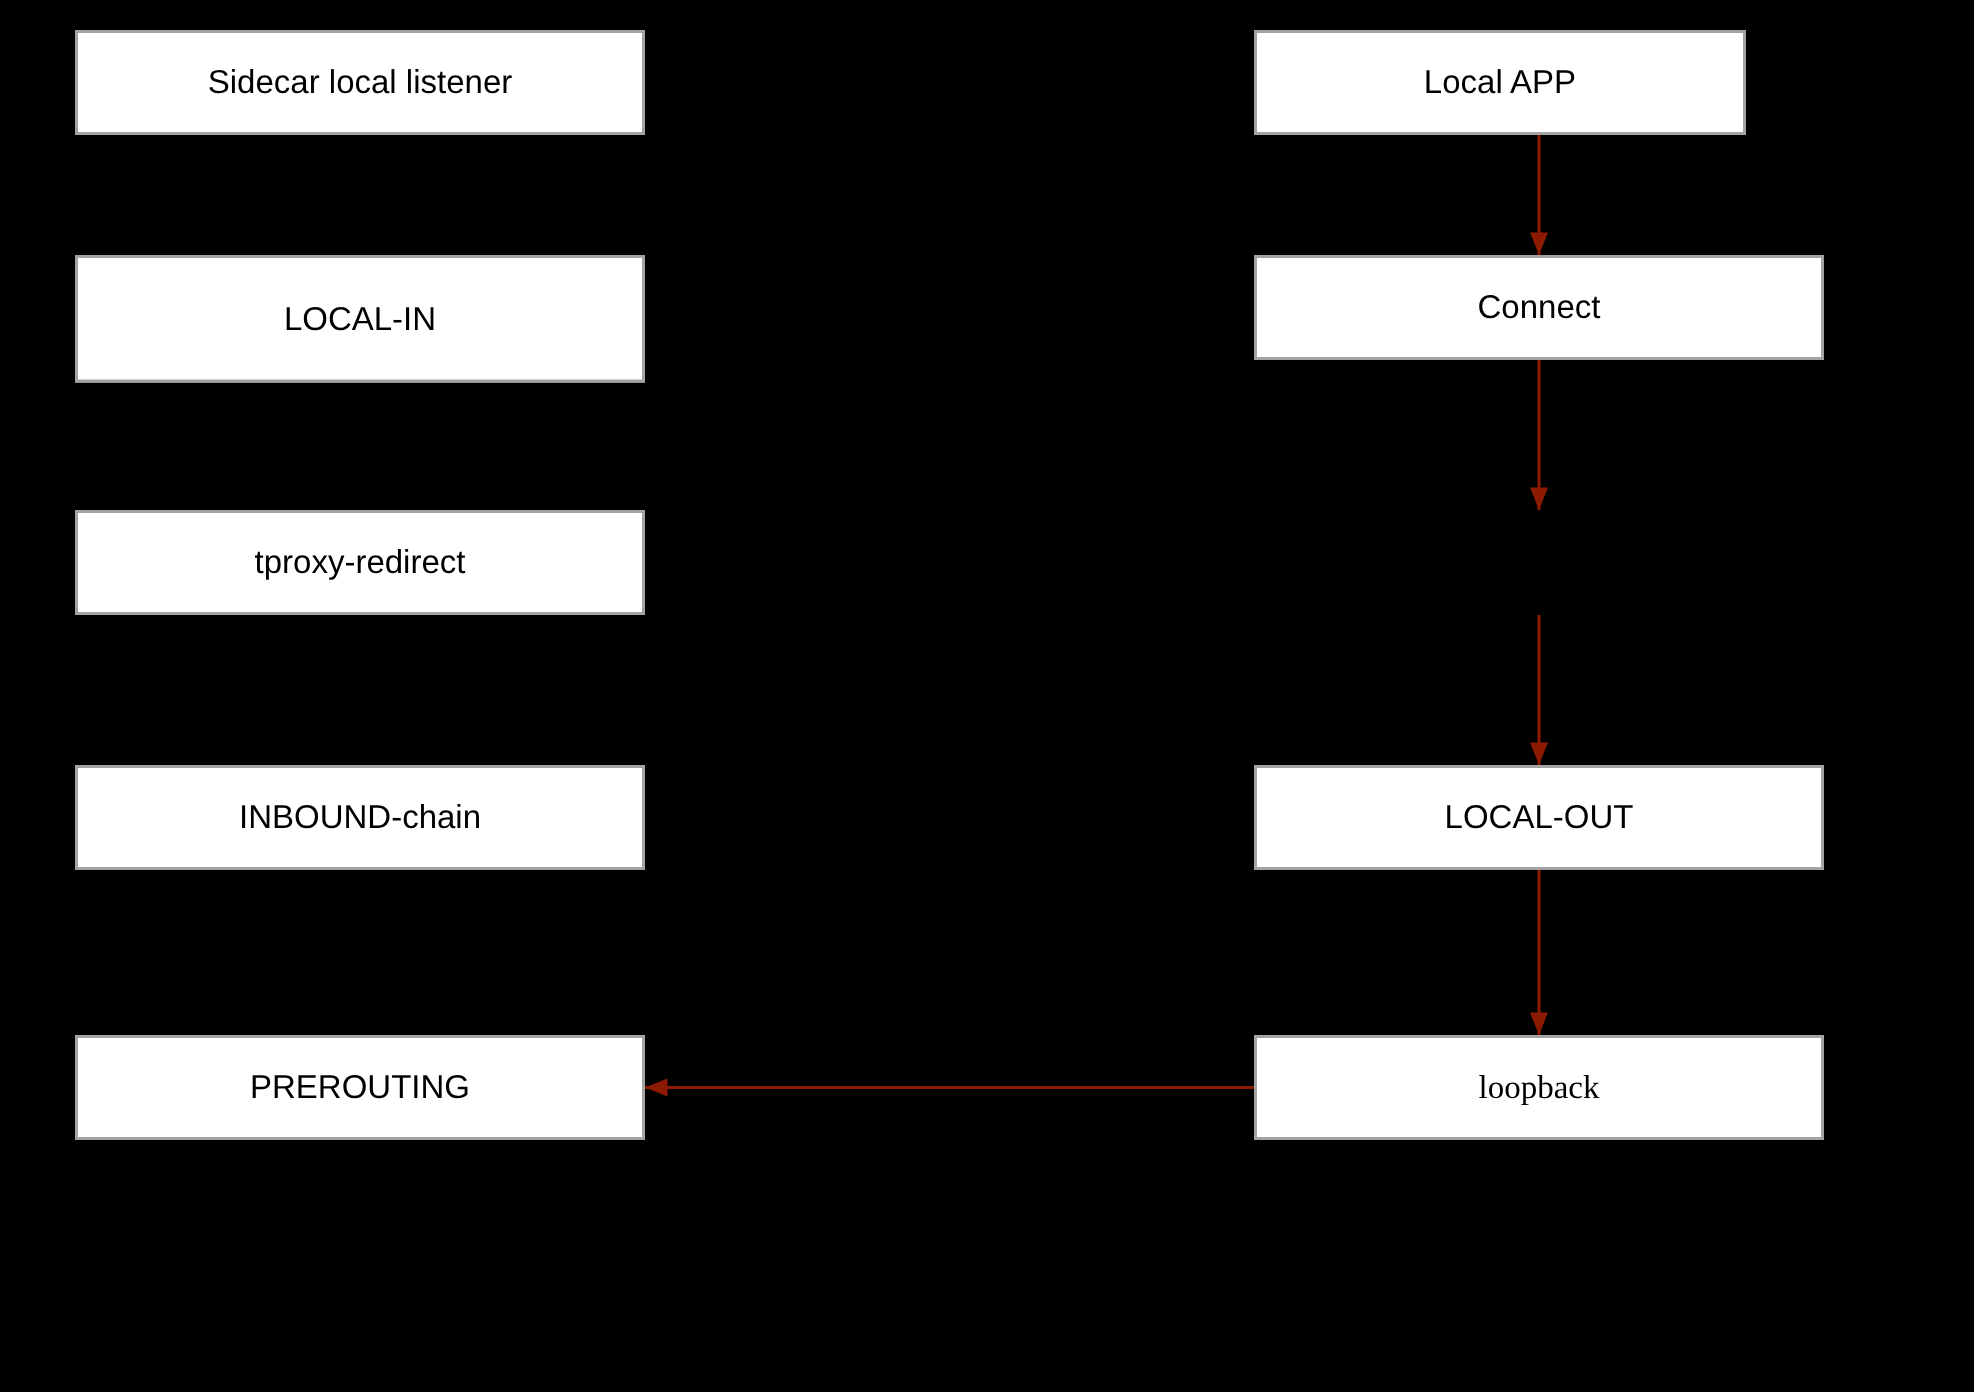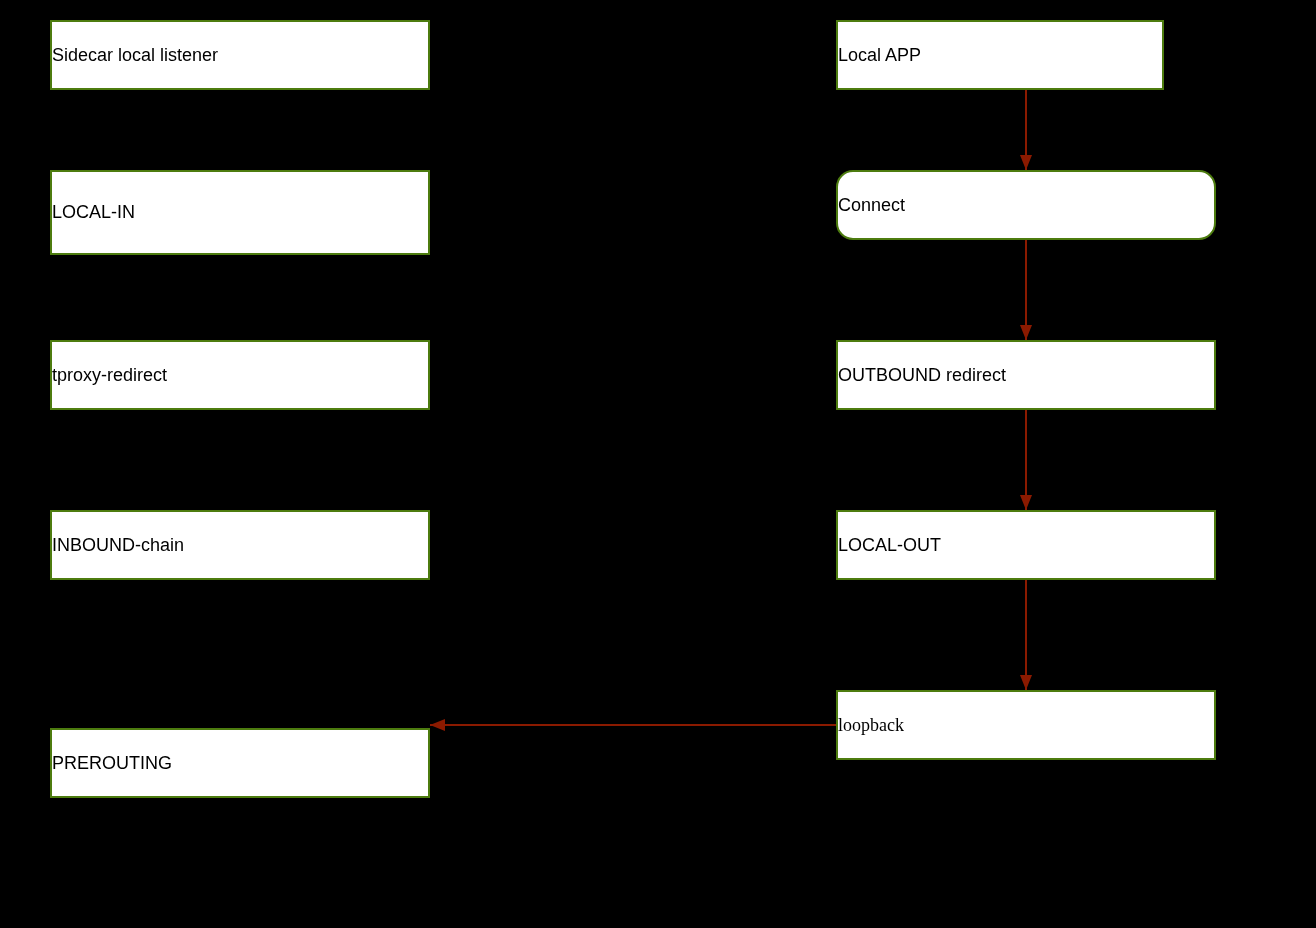--- a/index.html
+++ b/index.html
@@ -14,24 +14,25 @@
 
     .diagram {
       position: relative;
       width: 1316px;
       height: 928px;
     }
 
     .box {
       position: absolute;
       background: #fff;
-      border: 2px solid #4d7c0f;
+      border: 2px solid #a3a3a3;
       display: flex;
       align-items: center;
-      font-size: 18px;
+      justify-content: center;
+      font-size: 22px;
       font-weight: 400;
       color: #000;
     }
 
     svg.arrows {
       position: absolute;
       top: 0;
       left: 0;
       width: 1316px;
       height: 928px;
@@ -48,41 +49,38 @@
   </div>
 
   <div class="box" style="left: 836px; top: 20px; width: 328px; height: 70px;">
     <span>Local APP</span>
   </div>
 
   <div class="box" style="left: 50px; top: 170px; width: 380px; height: 85px;">
     <span>LOCAL-IN</span>
   </div>
 
-  <div class="box" style="left: 836px; top: 170px; width: 380px; height: 70px; border-radius: 17px;">
+  <div class="box" style="left: 836px; top: 170px; width: 380px; height: 70px;">
     <span>Connect</span>
   </div>
 
   <div class="box" style="left: 50px; top: 340px; width: 380px; height: 70px;">
     <span>tproxy-redirect</span>
   </div>
 
-  <div class="box" style="left: 836px; top: 340px; width: 380px; height: 70px;">
-    <span>OUTBOUND redirect</span>
-  </div>
 
   <div class="box" style="left: 50px; top: 510px; width: 380px; height: 70px;">
     <span>INBOUND-chain</span>
   </div>
 
   <div class="box" style="left: 836px; top: 510px; width: 380px; height: 70px;">
     <span>LOCAL-OUT</span>
   </div>
 
-  <div class="box" style="left: 50px; top: 690px; width: 380px; height: 70px; margin-top: 38px;">
+  <div class="box" style="left: 50px; top: 690px; width: 380px; height: 70px;">
     <span>PREROUTING</span>
   </div>
 
   <div class="box" style="left: 836px; top: 690px; width: 380px; height: 70px; font-family: Liberation Serif, serif;">
     <span>loopback</span>
   </div>
 
   <svg class="arrows">
 
     <line x1="1026" y1="90" x2="1026" y2="170" stroke="#8B1A00" stroke-width="2"></line>

